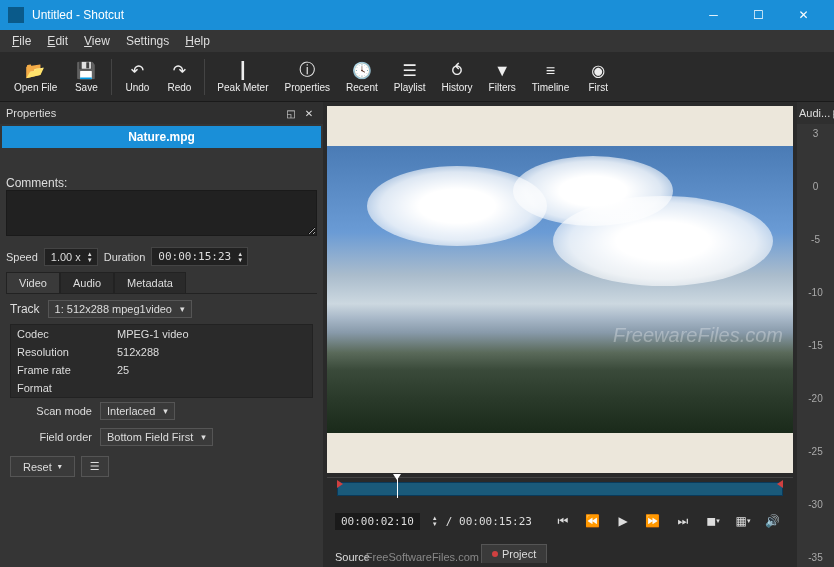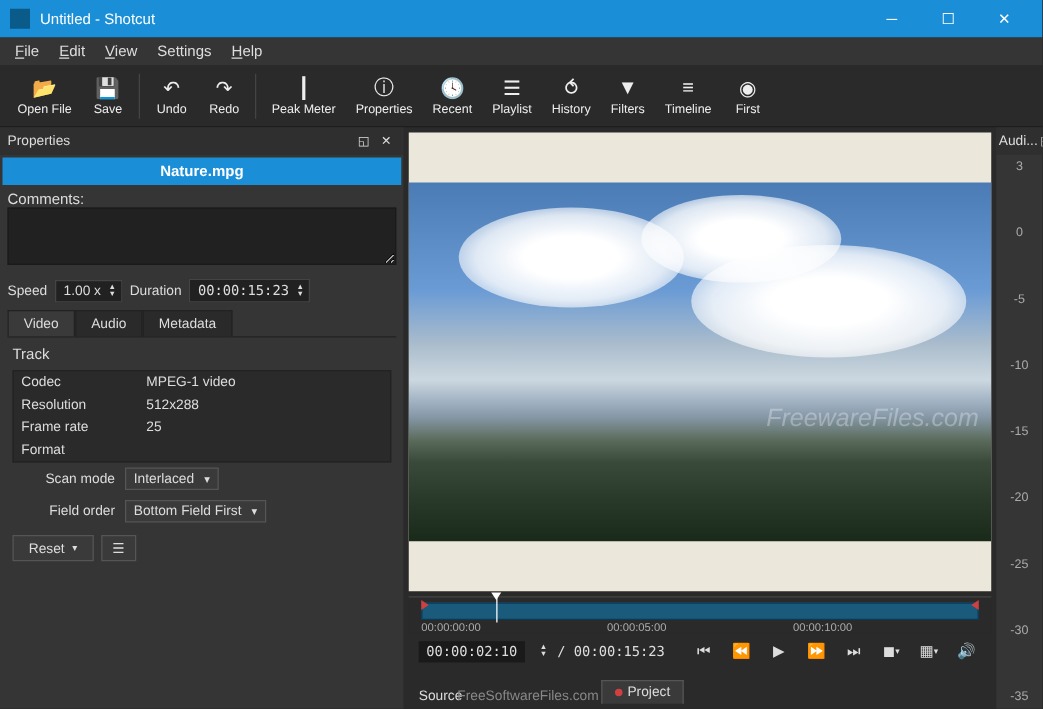--- a/index.html
+++ b/index.html
@@ -21,21 +21,21 @@
 .toolbar .sep { width: 1px; height: 36px; background: #444; margin: 0 4px; }
 
 .main { display: flex; height: calc(567px - 30px - 22px - 50px); }
 
 .panel-properties { width: 323px; background: #353535; display: flex; flex-direction: column; }
 .panel-header { height: 22px; background: #2f2f2f; display: flex; align-items: center; padding: 0 6px; font-size: 11px; }
 .panel-header .spacer { flex: 1; }
 .panel-header .pbtn { width: 16px; height: 16px; margin-left: 2px; cursor: pointer; display: flex; align-items: center; justify-content: center; font-size: 10px; }
 
 .clip-title { height: 22px; background: #1a8fd8; color: #fff; text-align: center; line-height: 22px; font-weight: bold; margin: 2px; font-size: 12px; }
-.comments-row { padding: 2px 6px; }
+.comments-row { padding: 2px 6px; margin-top: 24px; }
 .comments-input { width: 100%; height: 46px; background: #212121; border: 1px solid #1a1a1a; color: #ddd; padding: 2px; font-size: 11px; }
 
 .speed-row { display: flex; align-items: center; padding: 6px; gap: 6px; }
 .speed-row label { font-size: 11px; }
 .spin { display: flex; align-items: center; background: #212121; border: 1px solid #444; padding: 2px 2px 2px 6px; font-size: 11px; }
 .spin-btns { display: flex; flex-direction: column; margin-left: 4px; }
 .spin-btns span { font-size: 6px; line-height: 6px; cursor: pointer; padding: 0 2px; }
 .dur-val { font-family: monospace; }
 
 .subtabs { display: flex; border-bottom: 1px solid #222; margin: 0 6px; }
@@ -202,20 +202,23 @@
           </span>
       </div>
     </div>
     <div class="subtabs">
       <div class="subtab active">Video</div>
       <div class="subtab">Audio</div>
       <div class="subtab">Metadata</div>
     </div>
     <div class="track-row">
       <span>Track</span>
+      <div class="select">
+          <span>1: 512x288 mpeg1video</span>
+        </div>
     </div>
     <div class="info-table">
       <div class="row">
           <span class="k">Codec</span>
           <span class="v">MPEG-1 video</span>
         </div>
       <div class="row">
           <span class="k">Resolution</span>
           <span class="v">512x288</span>
         </div>
@@ -257,26 +260,20 @@
           <div class="cloud c2"></div>
           <div class="cloud c3"></div>
           <div class="watermark">FreewareFiles.com</div>
         </div>
       </div>
       <div class="ruler">
         <div class="ruler-track"></div>
         <div class="ruler-marker-l"></div>
         <div class="ruler-marker-r"></div>
         <div class="playhead"></div>
-        <div class="ruler-ticks">
-          <span>00:00:00:00</span>
-          <span>00:00:05:00</span>
-          <span>00:00:10:00</span>
-          <span></span>
-        </div>
       </div>
       <div class="player-controls">
         <span class="time-display">00:00:02:10</span>
         <span class="spin-btns">
             <span>▲</span>
             <span>▼</span>
           </span>
         <span class="time-total">/ 00:00:15:23</span>
         <span class="pc-spacer"></span>
         <div class="pc-btn">

